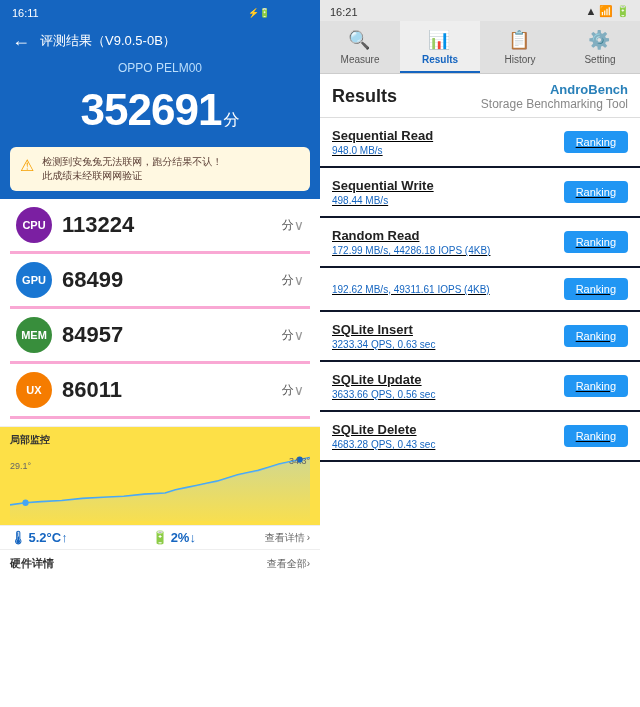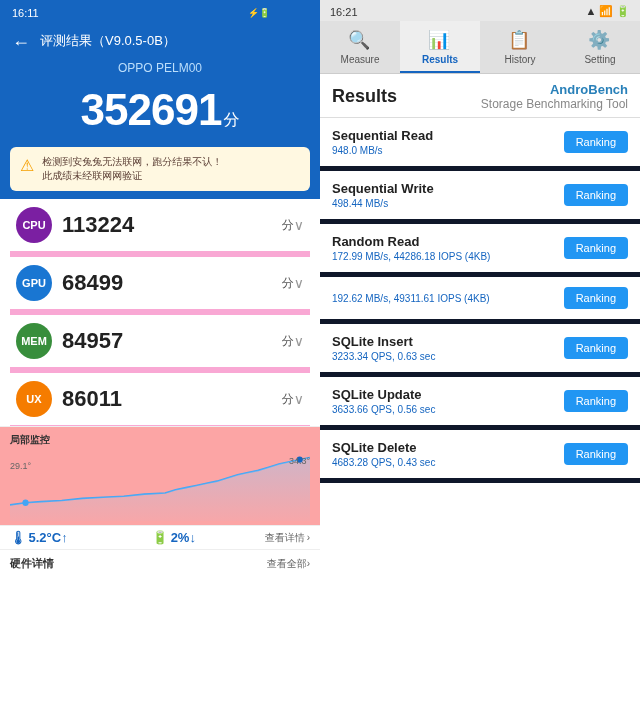--- a/index.html
+++ b/index.html
@@ -100,21 +100,21 @@
       background: white;
       margin: 0;
       flex: 1;
       overflow: hidden;
     }
 
     .score-item {
       display: flex;
       align-items: center;
       padding: 8px 6px;
-      border-bottom: 6px solid #f9a8d4;
+      border-bottom: 3px solid #f9a8d4;
     }
 
     .score-badge {
       width: 36px;
       height: 36px;
       border-radius: 50%;
       display: flex;
       align-items: center;
       justify-content: center;
       font-size: 11px;
@@ -141,21 +141,21 @@
       color: #555;
       margin-left: 2px;
     }
 
     .chevron-down {
       color: #999;
       font-size: 14px;
     }
 
     .temp-monitor {
-      background: #fca5a5;
+      background: #fde047;
       padding: 6px 10px 4px;
       border-top: 1px solid #eee;
     }
 
     .temp-label {
       font-size: 10px;
       color: #333;
       font-weight: bold;
       margin-bottom: 4px;
     }
@@ -334,21 +334,22 @@
       flex: 1;
       overflow-y: auto;
       background: white;
     }
 
     .result-row {
       display: flex;
       align-items: center;
       justify-content: center;
       padding: 10px 12px;
-      border-bottom: 5px solid #0f172a;
+      border-bottom: 2px solid #0f172a;
+      text-decoration: underline;
     }
 
     .result-info {
       flex: 1;
     }
 
     .result-name {
       font-size: 13px;
       font-weight: 600;
       color: #222;

